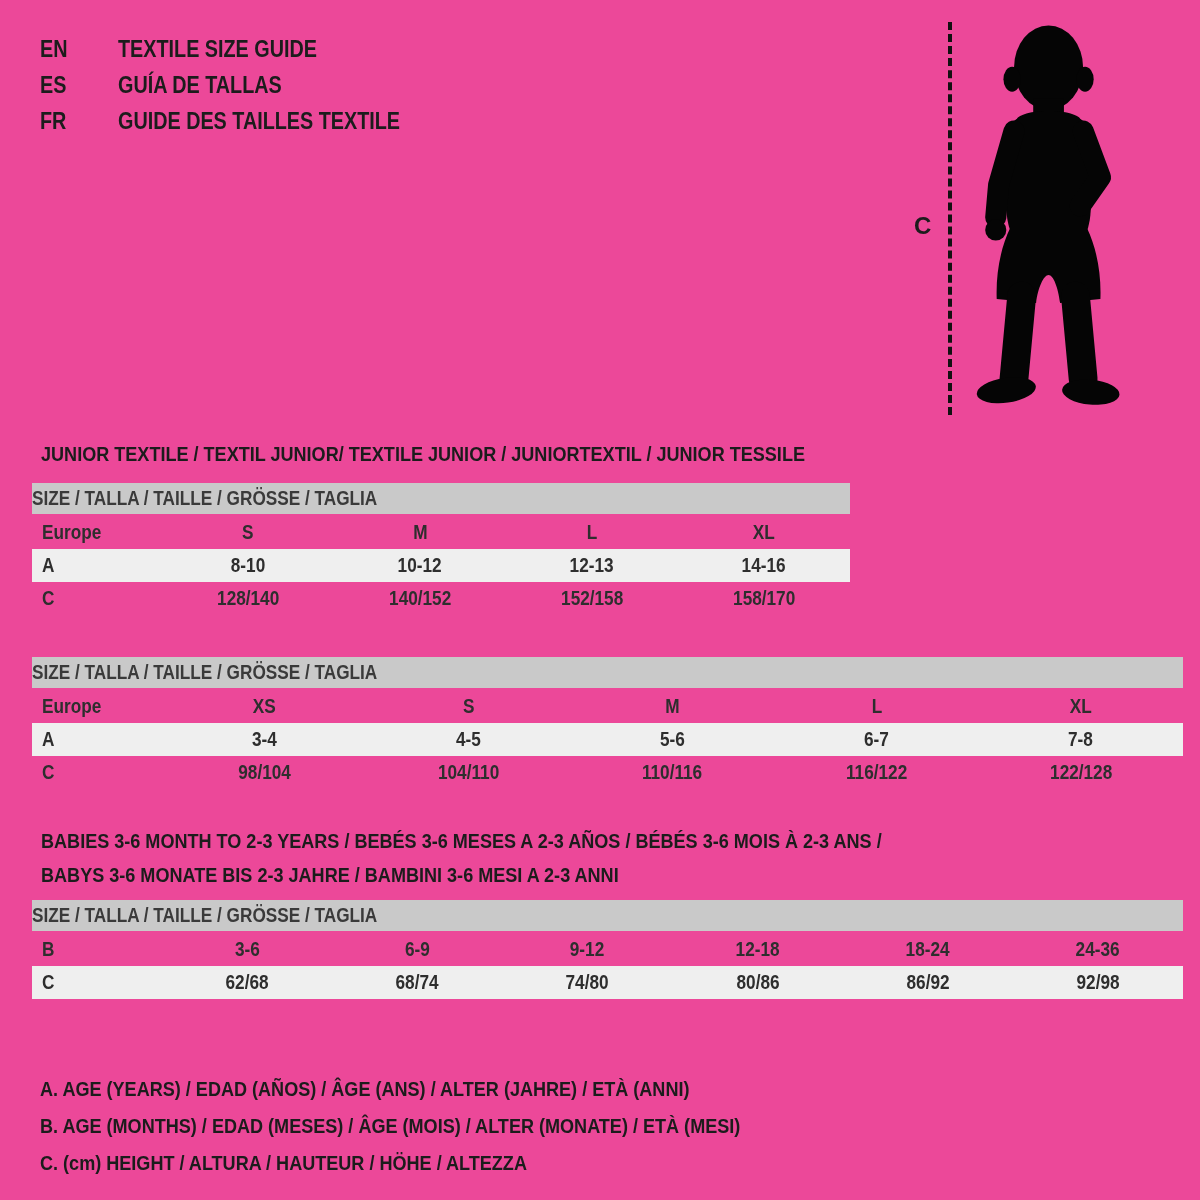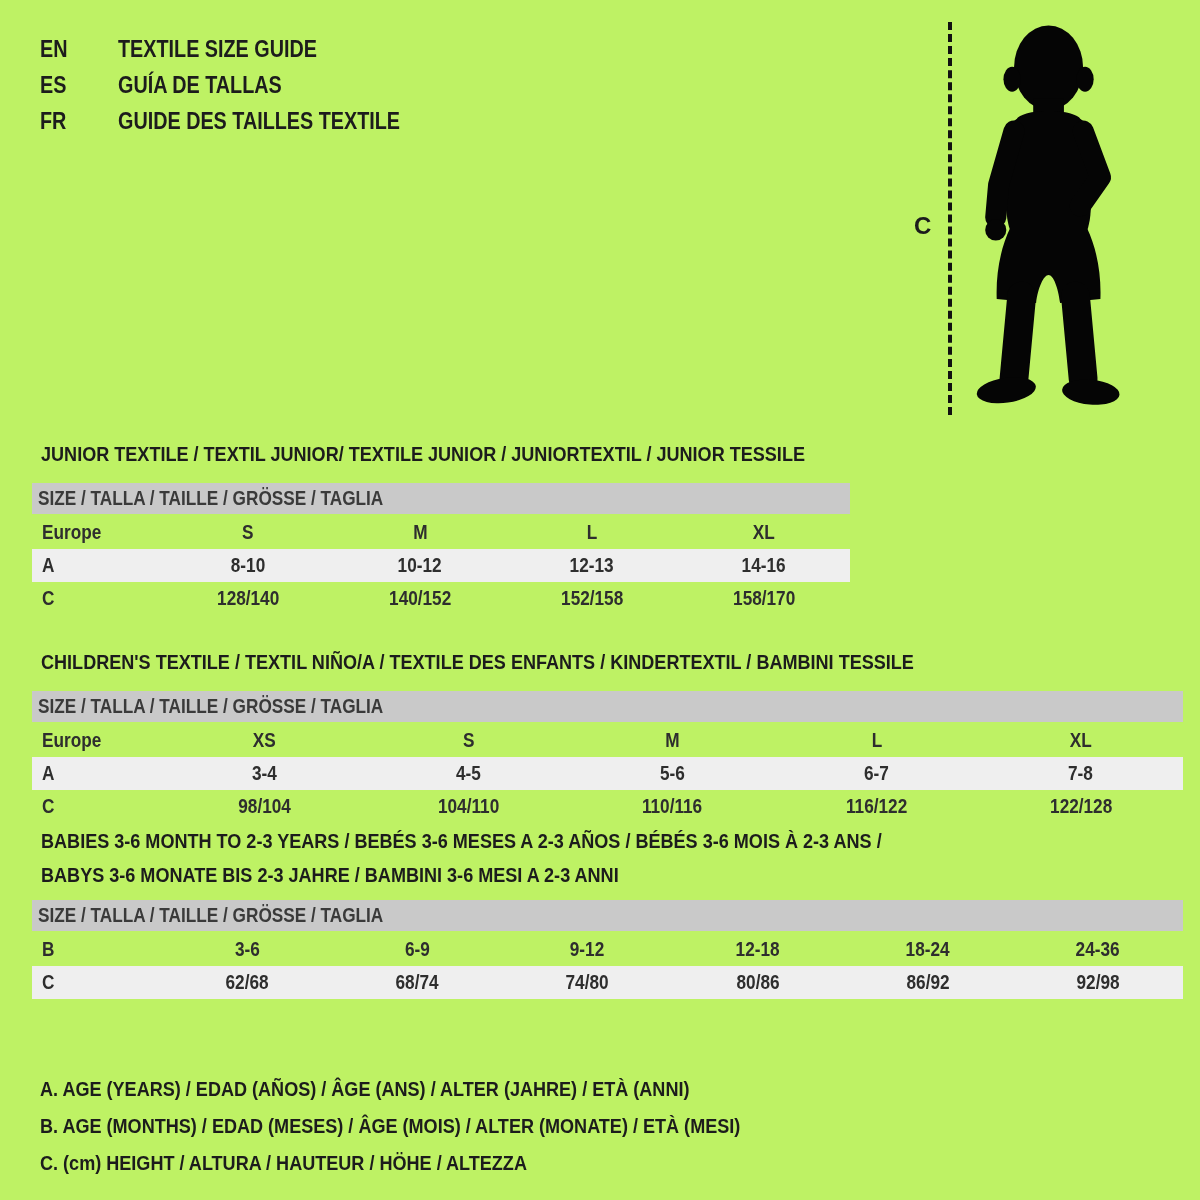--- a/index.html
+++ b/index.html
@@ -1,18 +1,18 @@
 <!DOCTYPE html>
 <html><head>
 <meta charset="utf-8">
 <style>
   * { margin:0; padding:0; box-sizing:border-box; }
   html,body { background:#ffffff; }
   .page {
-    position:relative; width:1200px; height:1200px; background:#bef264;
+    position:relative; width:1200px; height:1200px; background:#ec4899;
     font-family:"Liberation Sans", sans-serif; font-weight:700; color:#2e2e2e;
     overflow:hidden;
   }
   
   .ct  { display:inline-block; transform:scaleX(0.86); transform-origin:0 50%; white-space:nowrap; }
   .ctc { display:inline-block; transform:scaleX(0.86); transform-origin:50% 50%; white-space:nowrap; }
 
   
   .lang-block { position:absolute; left:40px; top:31px; }
   .lang-row { display:grid; grid-template-columns:78px auto; height:36px; line-height:36px;
@@ -27,21 +27,21 @@
 
   
   .section { position:absolute; left:32px; }
   #sec-0 { top:437px; width:818px; }
   #sec-1 { top:645px; width:1151px; }
   #sec-2 { top:824px; width:1151px; }
   .sec-heading { font-size:21px; line-height:34px; color:#1c1c1c; padding-left:9px; }
   .tbl { margin-top:12px; width:100%; }
   #sec-2 .tbl { margin-top:8px; }
   .tbl-header { height:31px; line-height:31px; background:var(--hdr,#c9c9c9);
-                color:#3a3a3a; font-size:20px; padding-left:6px; margin-bottom:2px; }
+                color:#3a3a3a; font-size:20px; padding-left:0; margin-bottom:2px; }
   .row { display:grid; grid-template-columns:130px repeat(var(--cols,4), 1fr);
          align-items:center; height:33px; font-size:20px; }
   .row.shaded { background:var(--shade,#efefef); }
   .cell.label { padding-left:10px; text-align:left; }
   .cell.val { text-align:center; }
 
   
   .legend { position:absolute; left:40px; top:1070px; }
   .legend-line { font-size:21px; line-height:37px; color:#1c1c1c; }
 </style>
@@ -121,21 +121,20 @@
         <div class="row">
           <div class="cell label"><span class="ct">C</span></div>
           <div class="cell val"><span class="ctc">128/140</span></div>
           <div class="cell val"><span class="ctc">140/152</span></div>
           <div class="cell val"><span class="ctc">152/158</span></div>
           <div class="cell val"><span class="ctc">158/170</span></div>
         </div>
       </div>
     </div>
   <div class="section" id="sec-1">
-      <div class="sec-heading"><span class="ct">CHILDREN'S TEXTILE / TEXTIL NIÑO/A / TEXTILE DES ENFANTS / KINDERTEXTIL / BAMBINI TESSILE</span></div>
       <div class="tbl" style="--cols: 5;">
         <div class="tbl-header"><span class="ct">SIZE / TALLA / TAILLE / GRÖSSE / TAGLIA</span></div>
         <div class="row">
           <div class="cell label"><span class="ct">Europe</span></div>
           <div class="cell val"><span class="ctc">XS</span></div>
           <div class="cell val"><span class="ctc">S</span></div>
           <div class="cell val"><span class="ctc">M</span></div>
           <div class="cell val"><span class="ctc">L</span></div>
           <div class="cell val"><span class="ctc">XL</span></div>
         </div>

